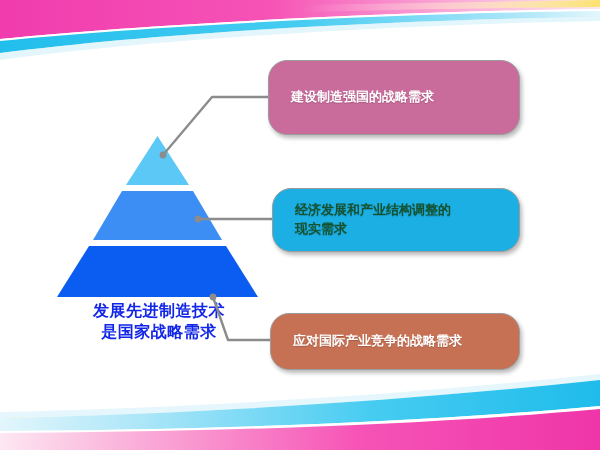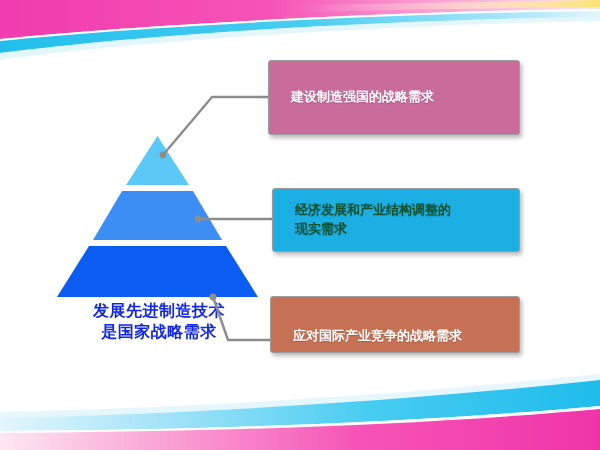--- a/index.html
+++ b/index.html
@@ -61,36 +61,36 @@
     top: 0;
     width: 600px;
     height: 450px;
   }
 
   
   .callout {
     position: absolute;
     box-sizing: border-box;
     border: 1px solid #9c9c9c;
-    border-radius: 3px;
+    border-radius: 19px;
     box-shadow: 2px 3px 4px rgba(0,0,0,0.28);
     color: #ffffff;
     font-size: 13px;
     font-weight: bold;
     line-height: 1.45;
     display: flex;
     align-items: center;
     padding: 6px 14px 6px 22px;
     white-space: pre-line;
     text-shadow: 0 1px 1px rgba(0,0,0,0.18);
   }
 
   #callout-1 { left: 268px; top: 60px;  width: 252px; height: 75px; }
   #callout-2 { left: 272px; top: 188px; width: 248px; height: 64px; }
-  #callout-3 { left: 270px; top: 296px; width: 250px; height: 57px; align-items: flex-end; }
+  #callout-3 { left: 270px; top: 313px; width: 250px; height: 57px; }
 </style>
 </head>
 <body>
 
 <div id="slide">
 
   <svg class="deco-layer" viewBox="0 0 600 450" width="600" height="450">
     <defs>
       <linearGradient id="gTopPink" x1="0" y1="0" x2="1" y2="0">
         <stop offset="0%" stop-color="#F03CAE"></stop>

